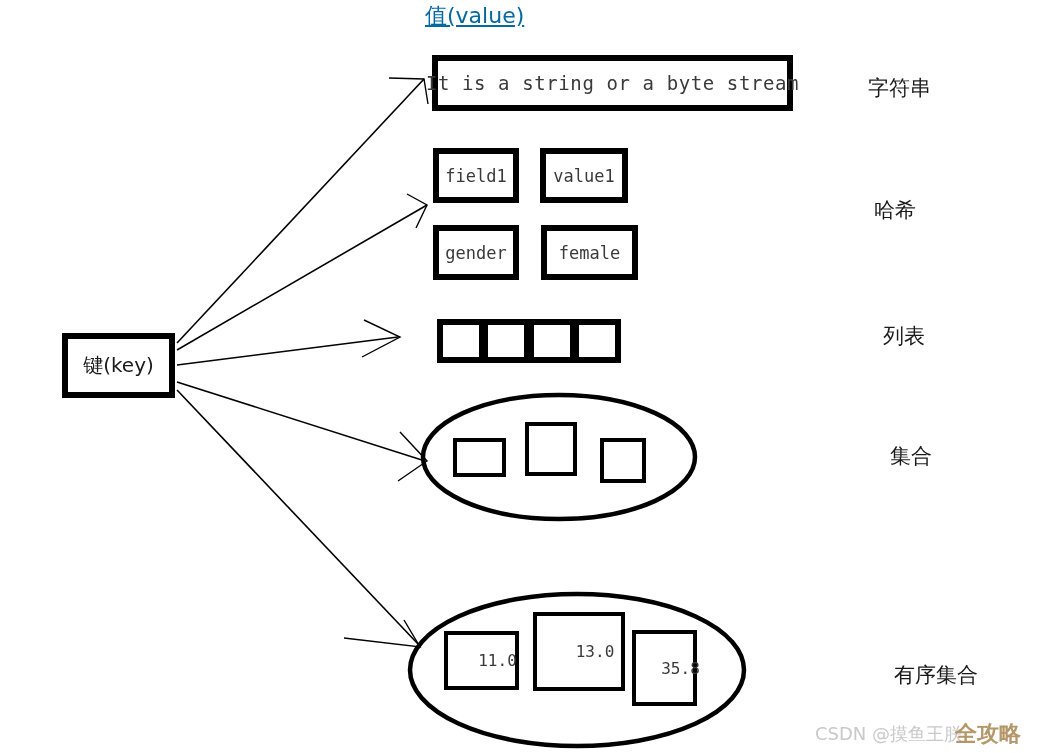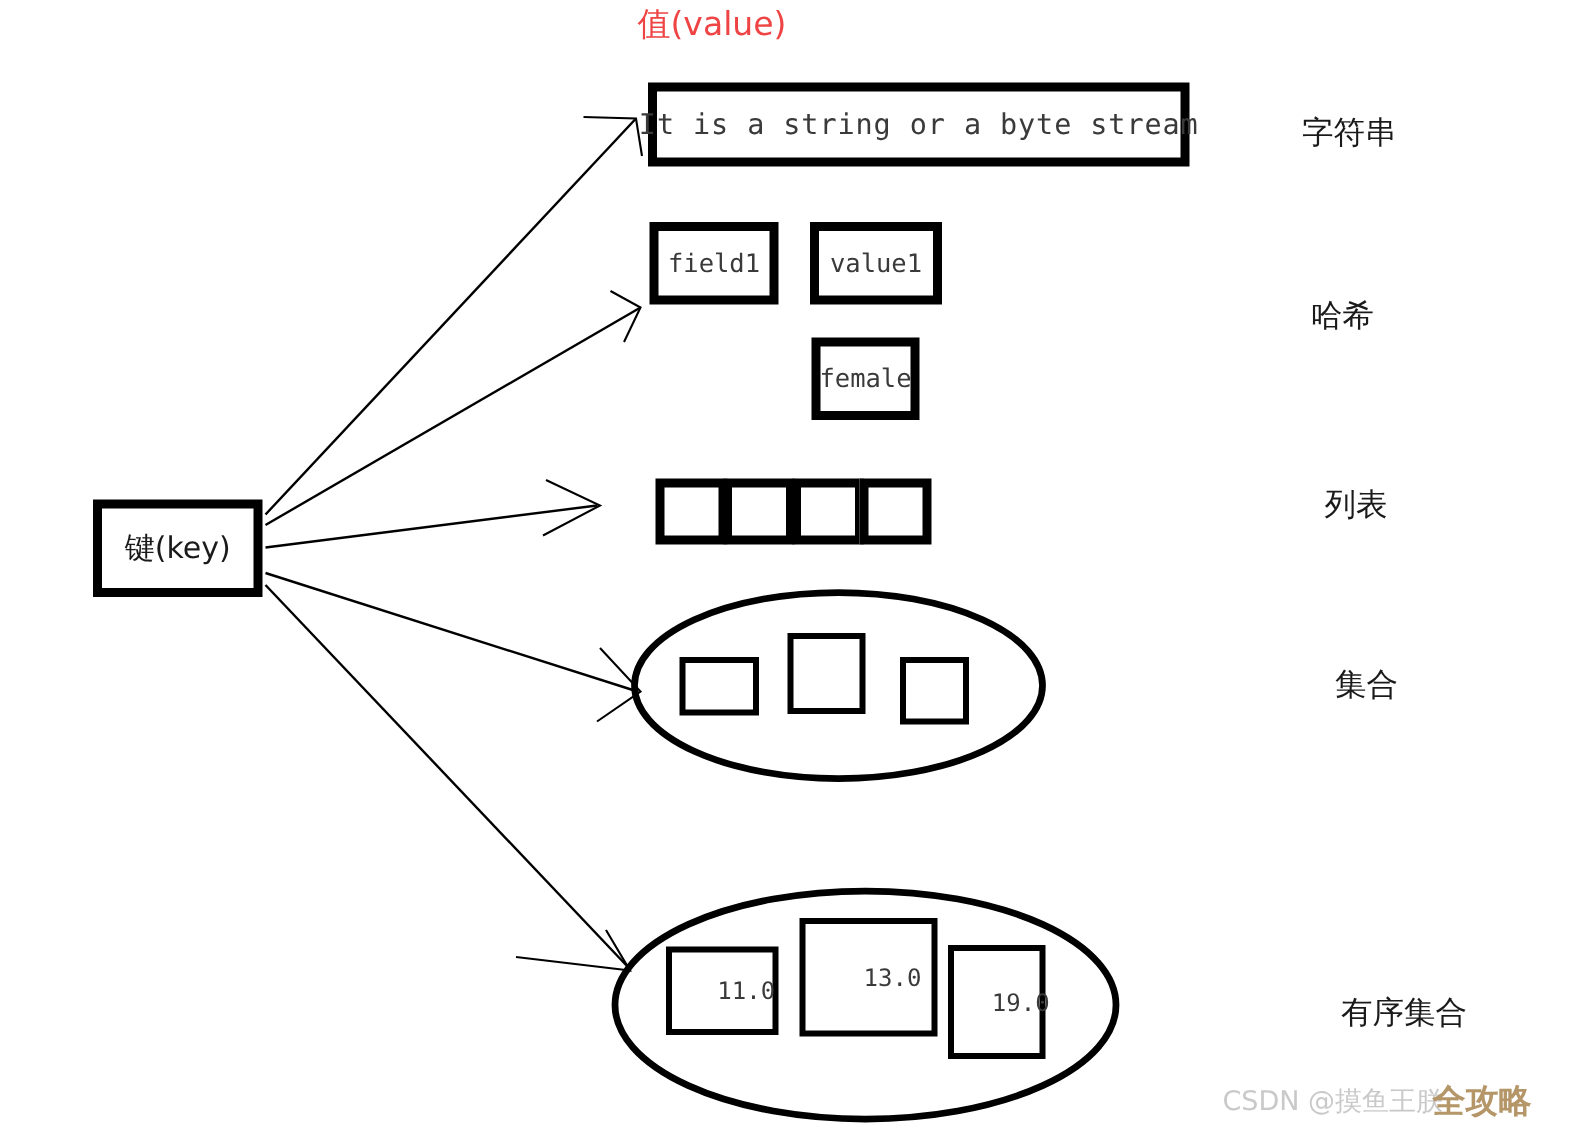--- a/index.html
+++ b/index.html
@@ -49,21 +49,21 @@
     left: 432px;
     top: 55px;
     width: 361px;
     height: 56px;
     font-size: 19px;
     letter-spacing: 0.6px;
   }
   #hash-field1-box { left: 433px; top: 148px; width: 86px;  height: 55px; font-size: 17px; }
   #hash-value1-box { left: 540px; top: 148px; width: 88px;  height: 55px; font-size: 17px; }
   #hash-gender-box { left: 433px; top: 225px; width: 86px;  height: 55px; font-size: 17px; }
-  #hash-female-box { left: 541px; top: 225px; width: 72px;  height: 55px; font-size: 17px; }
+  #hash-female-box { left: 541px; top: 225px; width: 97px;  height: 55px; font-size: 17px; }
 
   .list-cell {
     position: absolute;
     box-sizing: border-box;
     background: #ffffff;
     border: 6px solid #000000;
     top: 319px;
     width: 48px;
     height: 44px;
   }
@@ -111,22 +111,23 @@
   #label-list   { left: 883px; top: 322px; }
   #label-set    { left: 890px; top: 442px; }
   #label-zset   { left: 894px; top: 661px; }
 
   #value-title {
     position: absolute;
     left: 425px;
     top: 1px;
     font-family: "DejaVu Sans", "Liberation Sans", sans-serif;
     font-size: 22px;
-    color: #ef4444;
-    white-space: nowrap;
+    color: #0369a1;
+    white-space: nowrap;
+    text-decoration: underline;
   }
 
   #watermark {
     position: absolute;
     left: 815px;
     top: 722px;
     font-family: "DejaVu Sans", "Liberation Sans", sans-serif;
     font-size: 18px;
     color: #c9c9c9;
     white-space: nowrap;
@@ -172,34 +173,35 @@
   </svg>
 
   <div id="value-title">值(value)</div>
 
   <div class="node-box" id="key-box">键(key)</div>
 
   <div class="node-box" id="string-box">It is a string or a byte stream</div>
 
   <div class="node-box" id="hash-field1-box">field1</div>
   <div class="node-box" id="hash-value1-box">value1</div>
+  <div class="node-box" id="hash-gender-box">gender</div>
   <div class="node-box" id="hash-female-box">female</div>
 
   <div class="list-cell" id="list-cell-0"></div>
   <div class="list-cell" id="list-cell-1"></div>
   <div class="list-cell" id="list-cell-2"></div>
   <div class="list-cell" id="list-cell-3"></div>
 
   <div class="set-cell" id="set-cell-0"></div>
   <div class="set-cell" id="set-cell-1"></div>
   <div class="set-cell" id="set-cell-2"></div>
 
   <div class="zset-cell" id="zset-cell-0">11.0</div>
   <div class="zset-cell" id="zset-cell-1">13.0</div>
-  <div class="zset-cell" id="zset-cell-2">19.0</div>
+  <div class="zset-cell" id="zset-cell-2">35.8</div>
 
   <div class="side-label" id="label-string">字符串</div>
   <div class="side-label" id="label-hash">哈希</div>
   <div class="side-label" id="label-list">列表</div>
   <div class="side-label" id="label-set">集合</div>
   <div class="side-label" id="label-zset">有序集合</div>
 
   <div id="watermark">CSDN @摸鱼王朕</div>
   <div id="watermark-overlay">全攻略</div>
 

